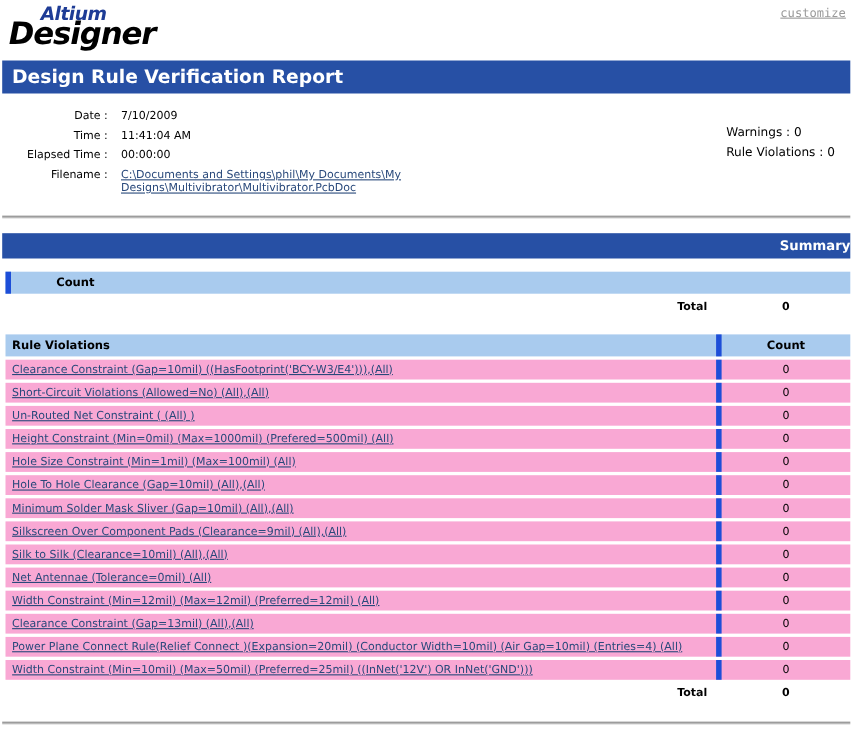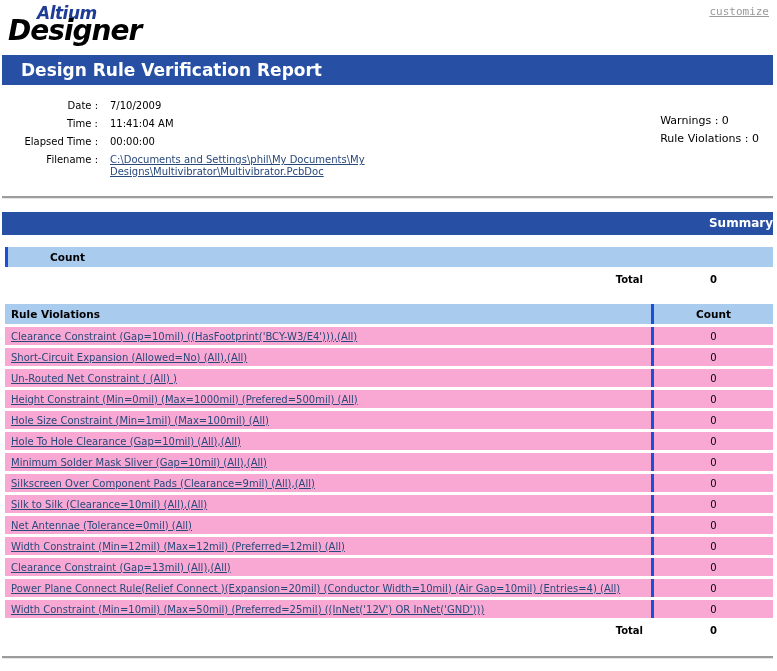--- a/index.html
+++ b/index.html
@@ -28,21 +28,21 @@
     position: absolute; right: 8px; top: 5px;
     font-family: "DejaVu Sans Mono", "Liberation Mono", monospace;
     font-size: 11px; color: #9a9a9a; text-decoration: underline;
     cursor: pointer;
   }
 
   
   .title-banner {
     margin: 3px 4px 0 2px; height: 30px; line-height: 30px;
     background: #2750A5; color: #fff;
-    font-size: 17px; font-weight: bold; padding-left: 19px;
+    font-size: 17px; font-weight: bold; padding-left: 9px;
   }
   .summary-banner {
     margin: 13px 4px 0 2px; height: 23px; line-height: 23px;
     background: #2750A5; color: #fff;
     font-size: 12px; font-weight: bold; padding-left: 9px; text-align: right;
   }
 
   
   .info-section { display: flex; margin: 15px 10px 12px 10px; }
   .info-table { font-size: 10px; }
@@ -62,21 +62,21 @@
   .divider.bottom { margin-top: 16px; }
 
   
   .rpt-table { margin: 12px 4px 0 5px; font-size: 10px; }
   .rpt-table.violations { margin-top: 15px; }
   .thead {
     display: flex; background: #A9CBEE; height: 20px; align-items: center;
     font-weight: bold; font-size: 10.5px;
   }
   .cell-main { flex: 1; padding-left: 6px; white-space: nowrap; overflow: hidden; }
-  .cell-count { width: 122px; text-align: center; border-left: 3px solid #1d4ed8; align-self: stretch; display: flex; align-items: center; justify-content: center; }
+  .cell-count { width: 122px; text-align: center; border-left: 5px solid #1d4ed8; align-self: stretch; display: flex; align-items: center; justify-content: center; }
   .trow { display: flex; margin-top: 3px; height: 18px; align-items: center; }
   .trow.data { background: #f9a8d4; }
   .rule-link { color: #29497B; text-decoration: underline; cursor: pointer; }
   .total-row { display: flex; margin-top: 2px; height: 20px; align-items: center; font-weight: bold; }
   .total-row .cell-main { text-align: right; padding-right: 8px; }
   .total-row .cell-count { border-left-color: transparent; }
 </style>
 </head>
 <body>
 
@@ -146,21 +146,21 @@
       <div class="cell-count">Count</div>
     </div>
     <div>
 
         <div class="trow data">
           <div class="cell-main"><a class="rule-link">Clearance Constraint (Gap=10mil) ((HasFootprint('BCY-W3/E4'))),(All)</a></div>
           <div class="cell-count">0</div>
         </div>
 
         <div class="trow data">
-          <div class="cell-main"><a class="rule-link">Short-Circuit Expansion (Allowed=No) (All),(All)</a></div>
+          <div class="cell-main"><a class="rule-link">Short-Circuit Violations (Allowed=No) (All),(All)</a></div>
           <div class="cell-count">0</div>
         </div>
 
         <div class="trow data">
           <div class="cell-main"><a class="rule-link">Un-Routed Net Constraint ( (All) )</a></div>
           <div class="cell-count">0</div>
         </div>
 
         <div class="trow data">
           <div class="cell-main"><a class="rule-link">Height Constraint (Min=0mil) (Max=1000mil) (Prefered=500mil) (All)</a></div>

